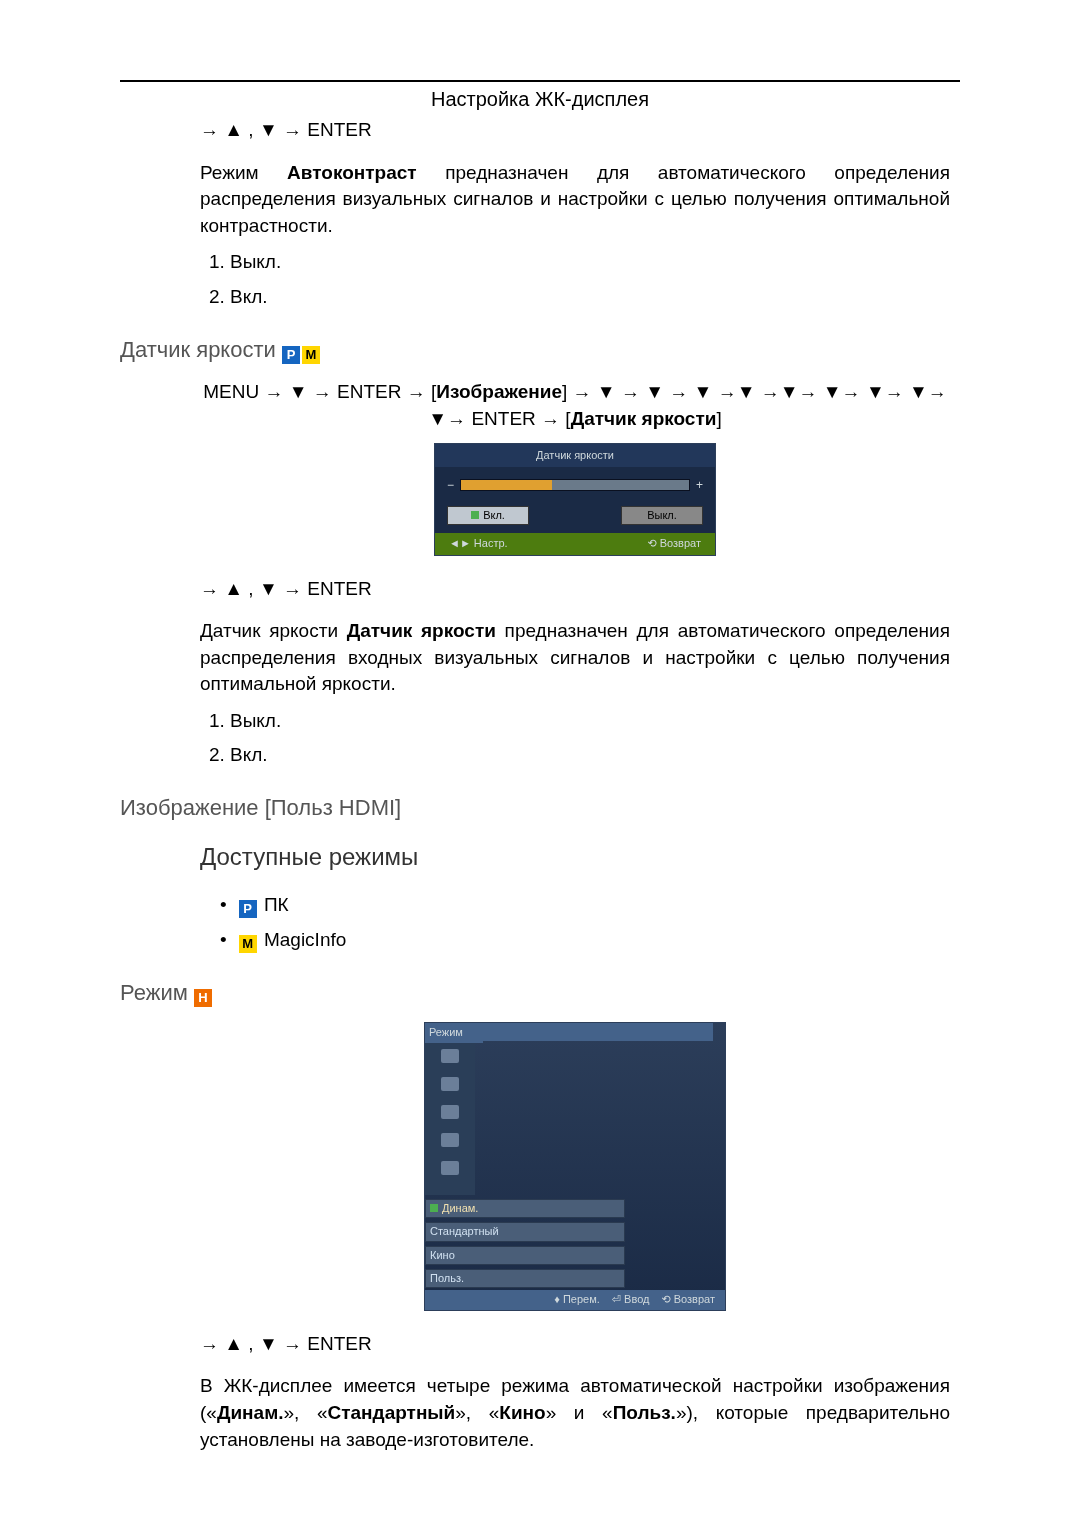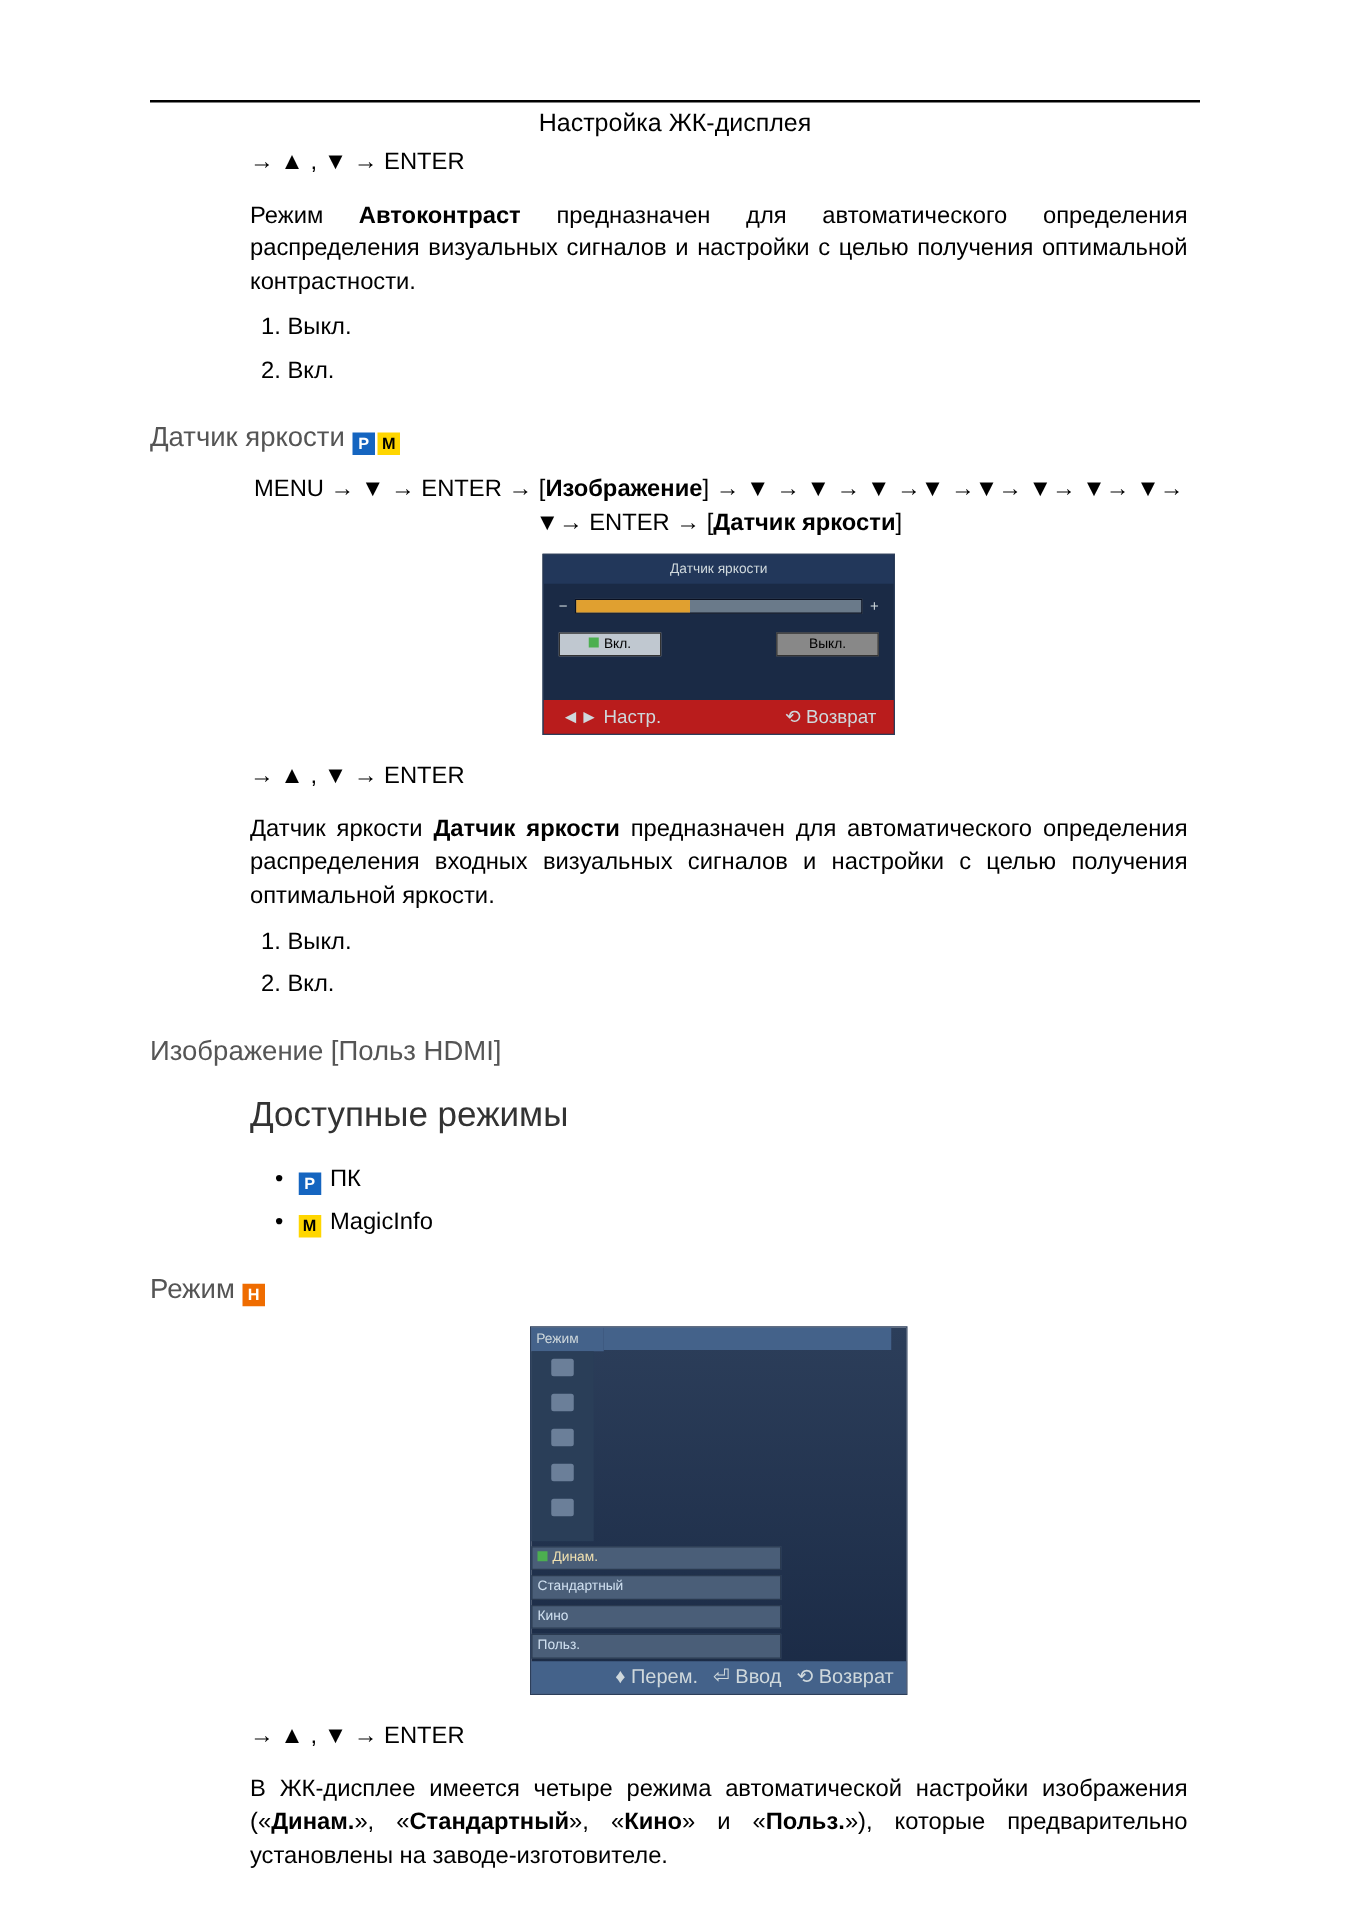--- a/index.html
+++ b/index.html
@@ -39,21 +39,21 @@
   ul.dash { list-style-type: none; padding-left: 20px; }
   ul.dash > li::before { content: "•"; margin-right: 12px; }
   .section-h {
     font-size: 22px;
     color: #555;
     margin-left: -80px;
     margin-top: 24px;
     margin-bottom: 14px;
   }
   .sub-h {
-    font-size: 28px;
+    font-size: 24px;
     color: #333;
     margin-top: 16px;
     margin-bottom: 10px;
   }
   .icon-badge {
     display: inline-block;
     width: 18px;
     height: 18px;
     font-size: 13px;
     font-weight: bold;
@@ -126,23 +126,22 @@
     width: 8px;
     height: 8px;
     background: #4caf50;
     margin-right: 4px;
     vertical-align: 0px;
   }
   .osd1-foot {
     display: flex;
     justify-content: space-between;
     padding: 3px 14px;
-    font-size: 15px;
-    background: #b91c1c;
-    margin-top: 27px;
+    font-size: 11px;
+    background: #4d7c0f;
   }
 
   
   .osd2 {
     width: 300px;
     margin: 6px auto 20px auto;
     background: linear-gradient(#2c3e5a, #1a2a45);
     color: #cfd8dc;
     font-size: 12px;
     border: 1px solid #2c3e5a;
@@ -188,21 +187,21 @@
     width: 190px;
   }
   .menu-option.sel {
     color: #f0e0b0;
   }
   .osd2-foot {
     width: 300px;
     display: flex;
     justify-content: flex-end;
     gap: 12px;
-    font-size: 16px;
+    font-size: 11px;
     background: #44628a;
     padding: 2px 10px;
   }
 </style>
 </head>
 <body>
 
 <div class="page">
   <div class="top-rule"></div>
   <div class="page-header">Настройка ЖК-дисплея</div>

